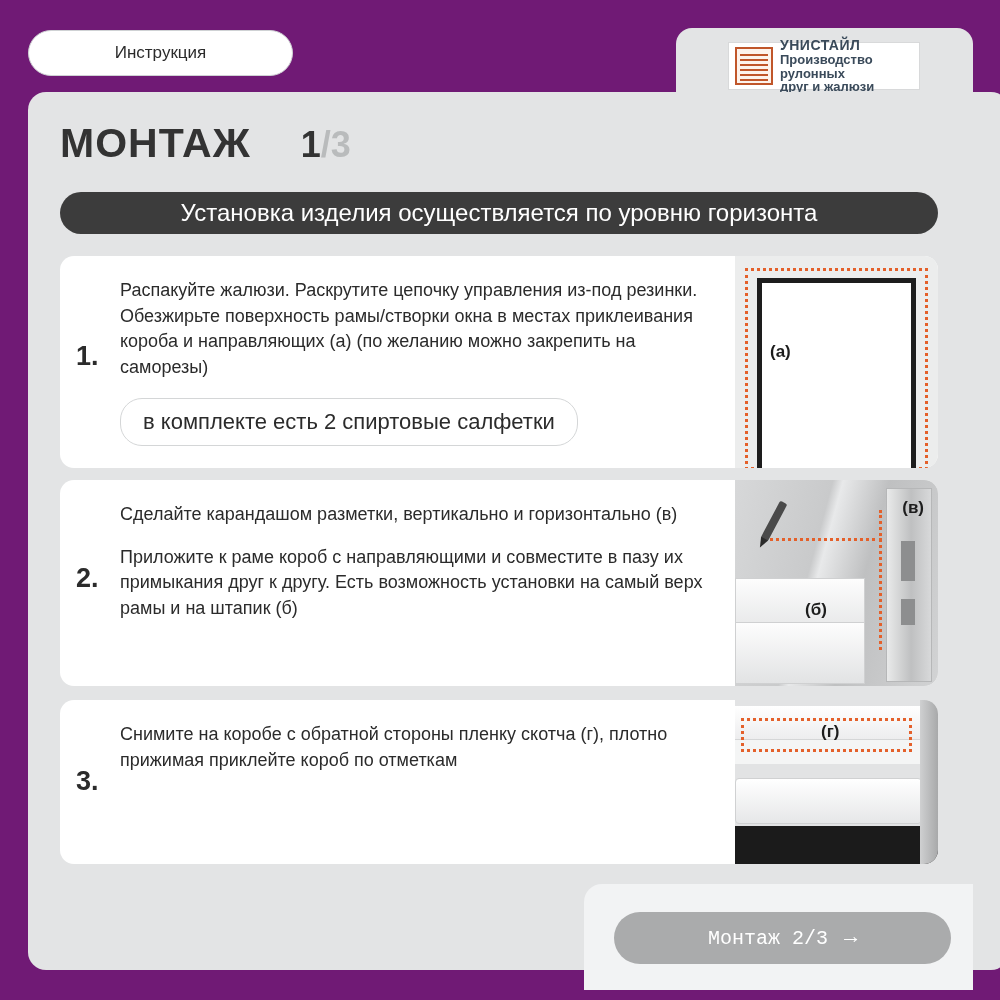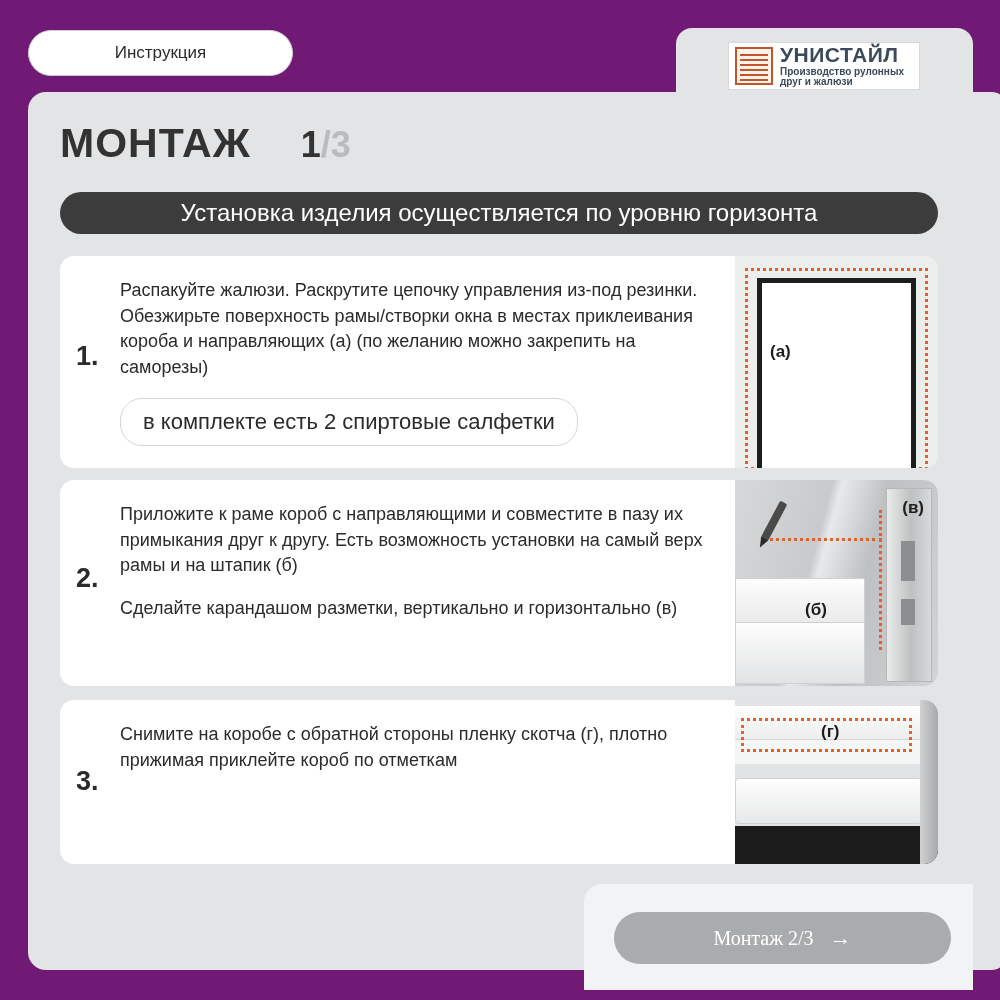--- a/index.html
+++ b/index.html
@@ -57,23 +57,23 @@
     background: #c0562a; display: block;
   }
   .logo-mark i:nth-child(1){ top:5px }
   .logo-mark i:nth-child(2){ top:10px }
   .logo-mark i:nth-child(3){ top:15px }
   .logo-mark i:nth-child(4){ top:20px }
   .logo-mark i:nth-child(5){ top:25px }
   .logo-mark i:nth-child(6){ top:30px }
   .logo-text { line-height: 1.05; }
   .logo-name {
-    font-size: 21px; font-weight: bold; color: #3a4a5a; letter-spacing: .5px;
-  }
-  .logo-sub1, .logo-sub2 { font-size: 10px; color: #3a4a5a; font-weight: bold; }
+    font-size: 14px; font-weight: bold; color: #3a4a5a; letter-spacing: .5px;
+  }
+  .logo-sub1, .logo-sub2 { font-size: 13px; color: #3a4a5a; font-weight: bold; }
 
   
   .panel {
     position: absolute;
     left: 28px; top: 92px;
     width: 981px; height: 878px;
     background: #e3e4e5;
     border-radius: 18px;
   }
 
@@ -246,21 +246,21 @@
   .next-btn {
     position: absolute; left: 30px; top: 28px;
     width: 337px; height: 52px;
     background: #aaabac;
     border-radius: 26px;
     border: none;
     display: flex; align-items: center; justify-content: center;
     gap: 16px;
     color: #ffffff; font-size: 20px;
     cursor: pointer;
-    font-family: Liberation Serif, serif;
+    font-family: Liberation Mono, monospace;
   }
   .arrow { font-size: 22px; line-height: 1; }
 </style>
 </head>
 <body>
 
 <div class="page">
 
   <div class="tab">
     <span>Инструкция</span>
@@ -306,22 +306,22 @@
       <div class="img">
         <div class="win-outer"></div>
         <div class="win-inner"></div>
         <div class="lbl" id="lblA">(а)</div>
       </div>
     </div>
 
     <div class="card" id="card2">
       <div class="card-num">2.</div>
       <div class="card-body">
+        <div class="card-text">Сделайте карандашом разметки, вертикально и горизонтально (в)</div>
         <div class="card-text">Приложите к раме короб с направляющими и совместите в пазу их примыкания друг к другу. Есть возможность установки на самый верх рамы и на штапик (б)</div>
-        <div class="card-text">Сделайте карандашом разметки, вертикально и горизонтально (в)</div>
       </div>
       <div class="img">
         <div class="photo2">
           <div class="bar b1"></div>
           <div class="bar b2"></div>
           <div class="rail">
               <div class="slot s1"></div>
               <div class="slot s2"></div>
             </div>
           <div class="dash-h"></div>

